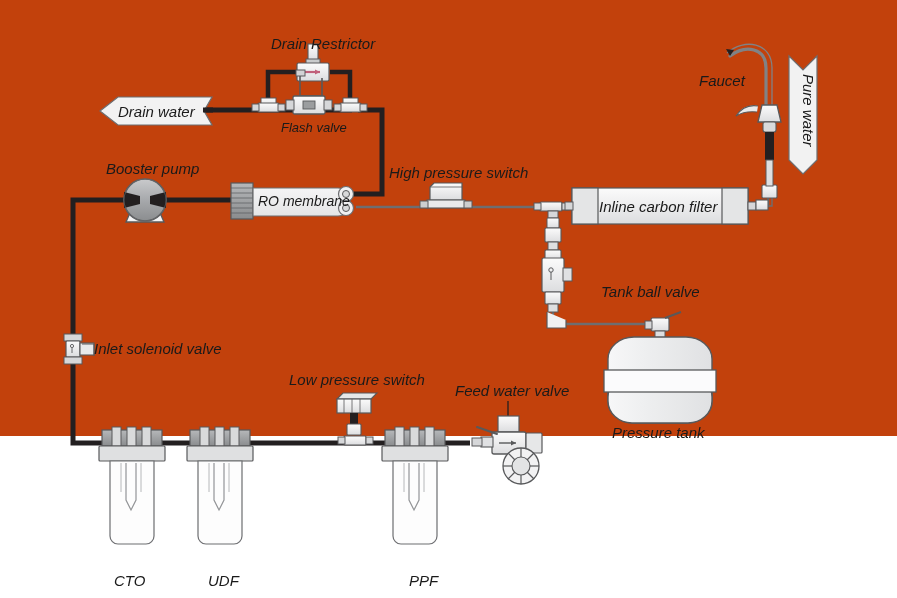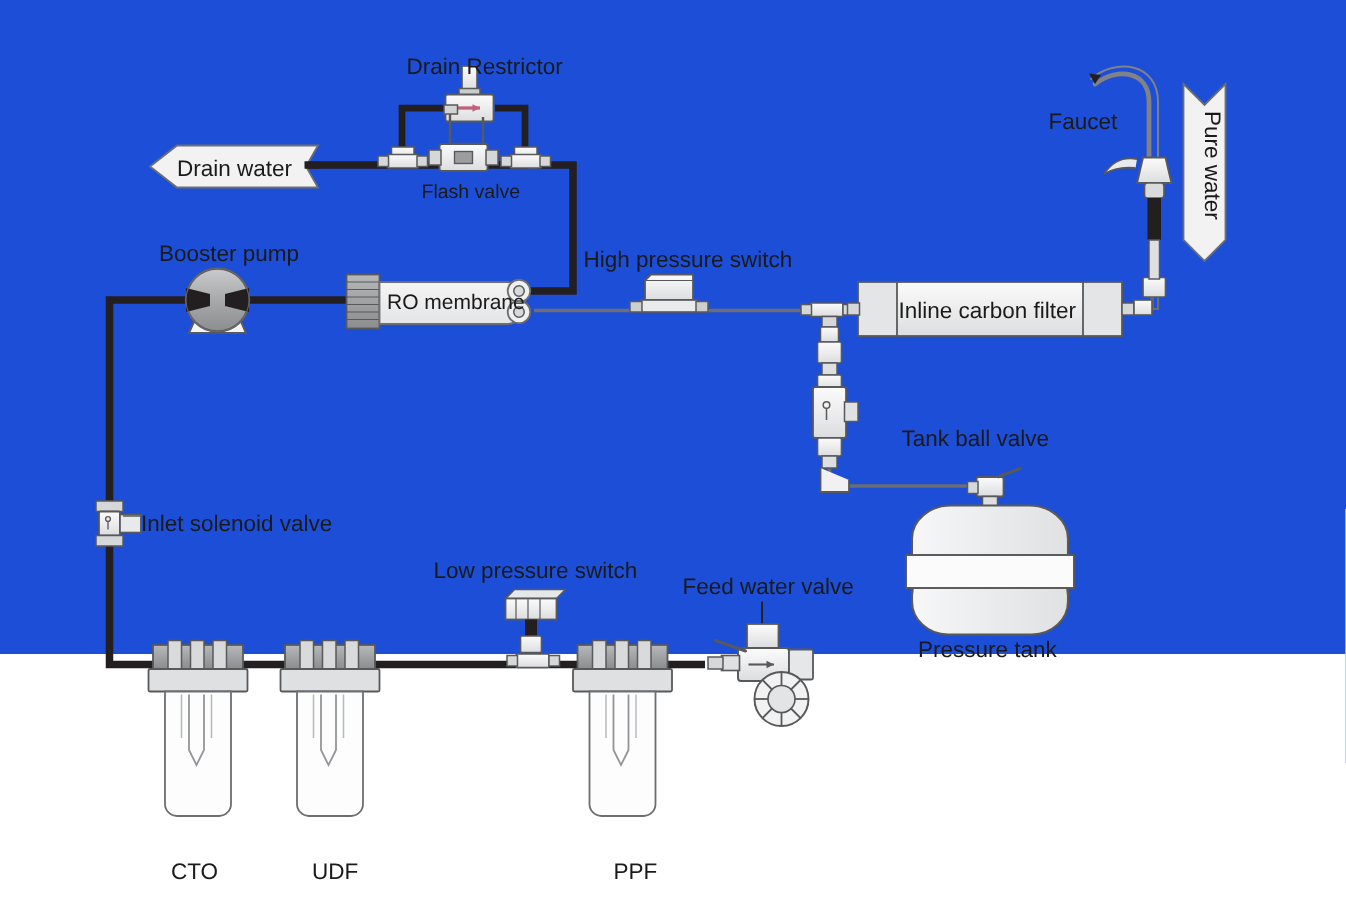--- a/index.html
+++ b/index.html
@@ -1,19 +1,19 @@
 <!DOCTYPE html>
 <html><head>
 <meta charset="utf-8">
 <title>RO System Diagram</title>
 <style>
   html,body{margin:0;padding:0;background:#ffffff;}
   body{width:897px;height:598px;overflow:hidden;
        font-family:"Liberation Sans","DejaVu Sans",sans-serif;}
-  #stage{position:relative;width:897px;height:436px;background:#1d4ed8;}
+  #stage{position:relative;width:897px;height:436px;background:#c2410c;font-style:italic;}
   svg#diagram{position:absolute;left:0;top:0;width:897px;height:598px;display:block;}
   .lbl{font-family:"Liberation Sans","DejaVu Sans",sans-serif;
        font-size:15px;fill:#1a1a1a;}
   .lbl-sm{font-size:13px;}
   .lbl-inline{font-size:14px;}
 </style>
 </head>
 <body>
 
 <div id="stage">

